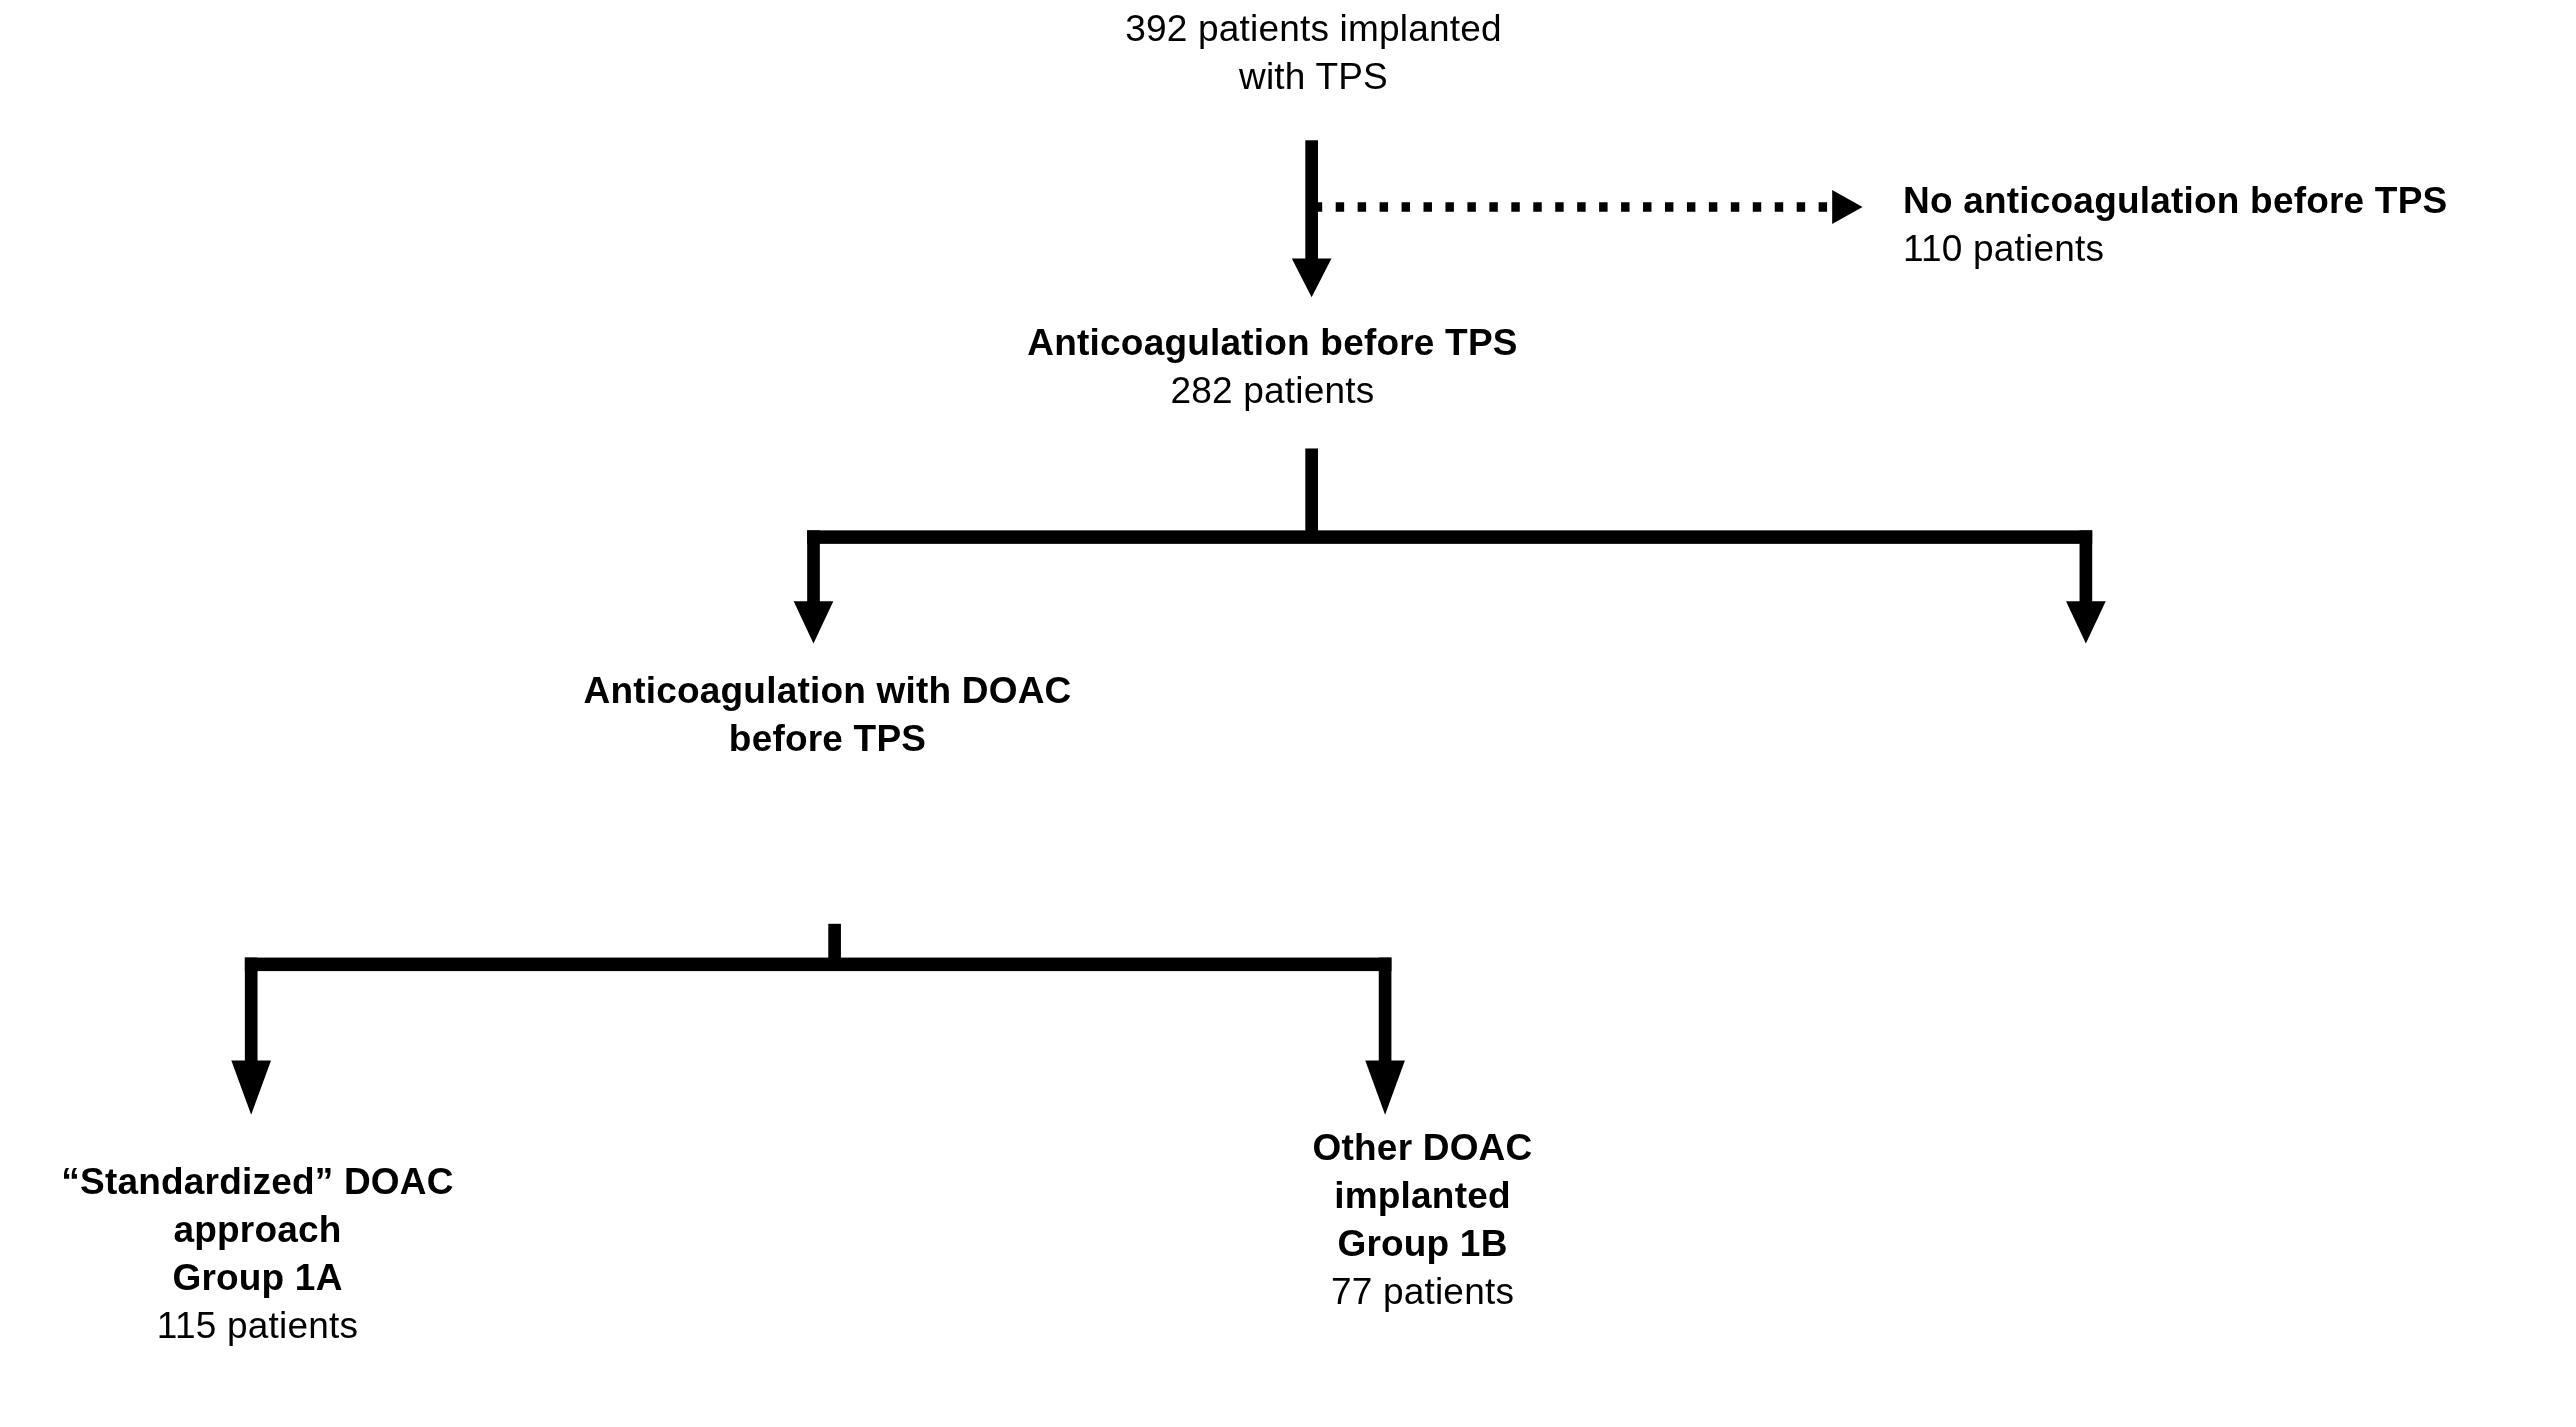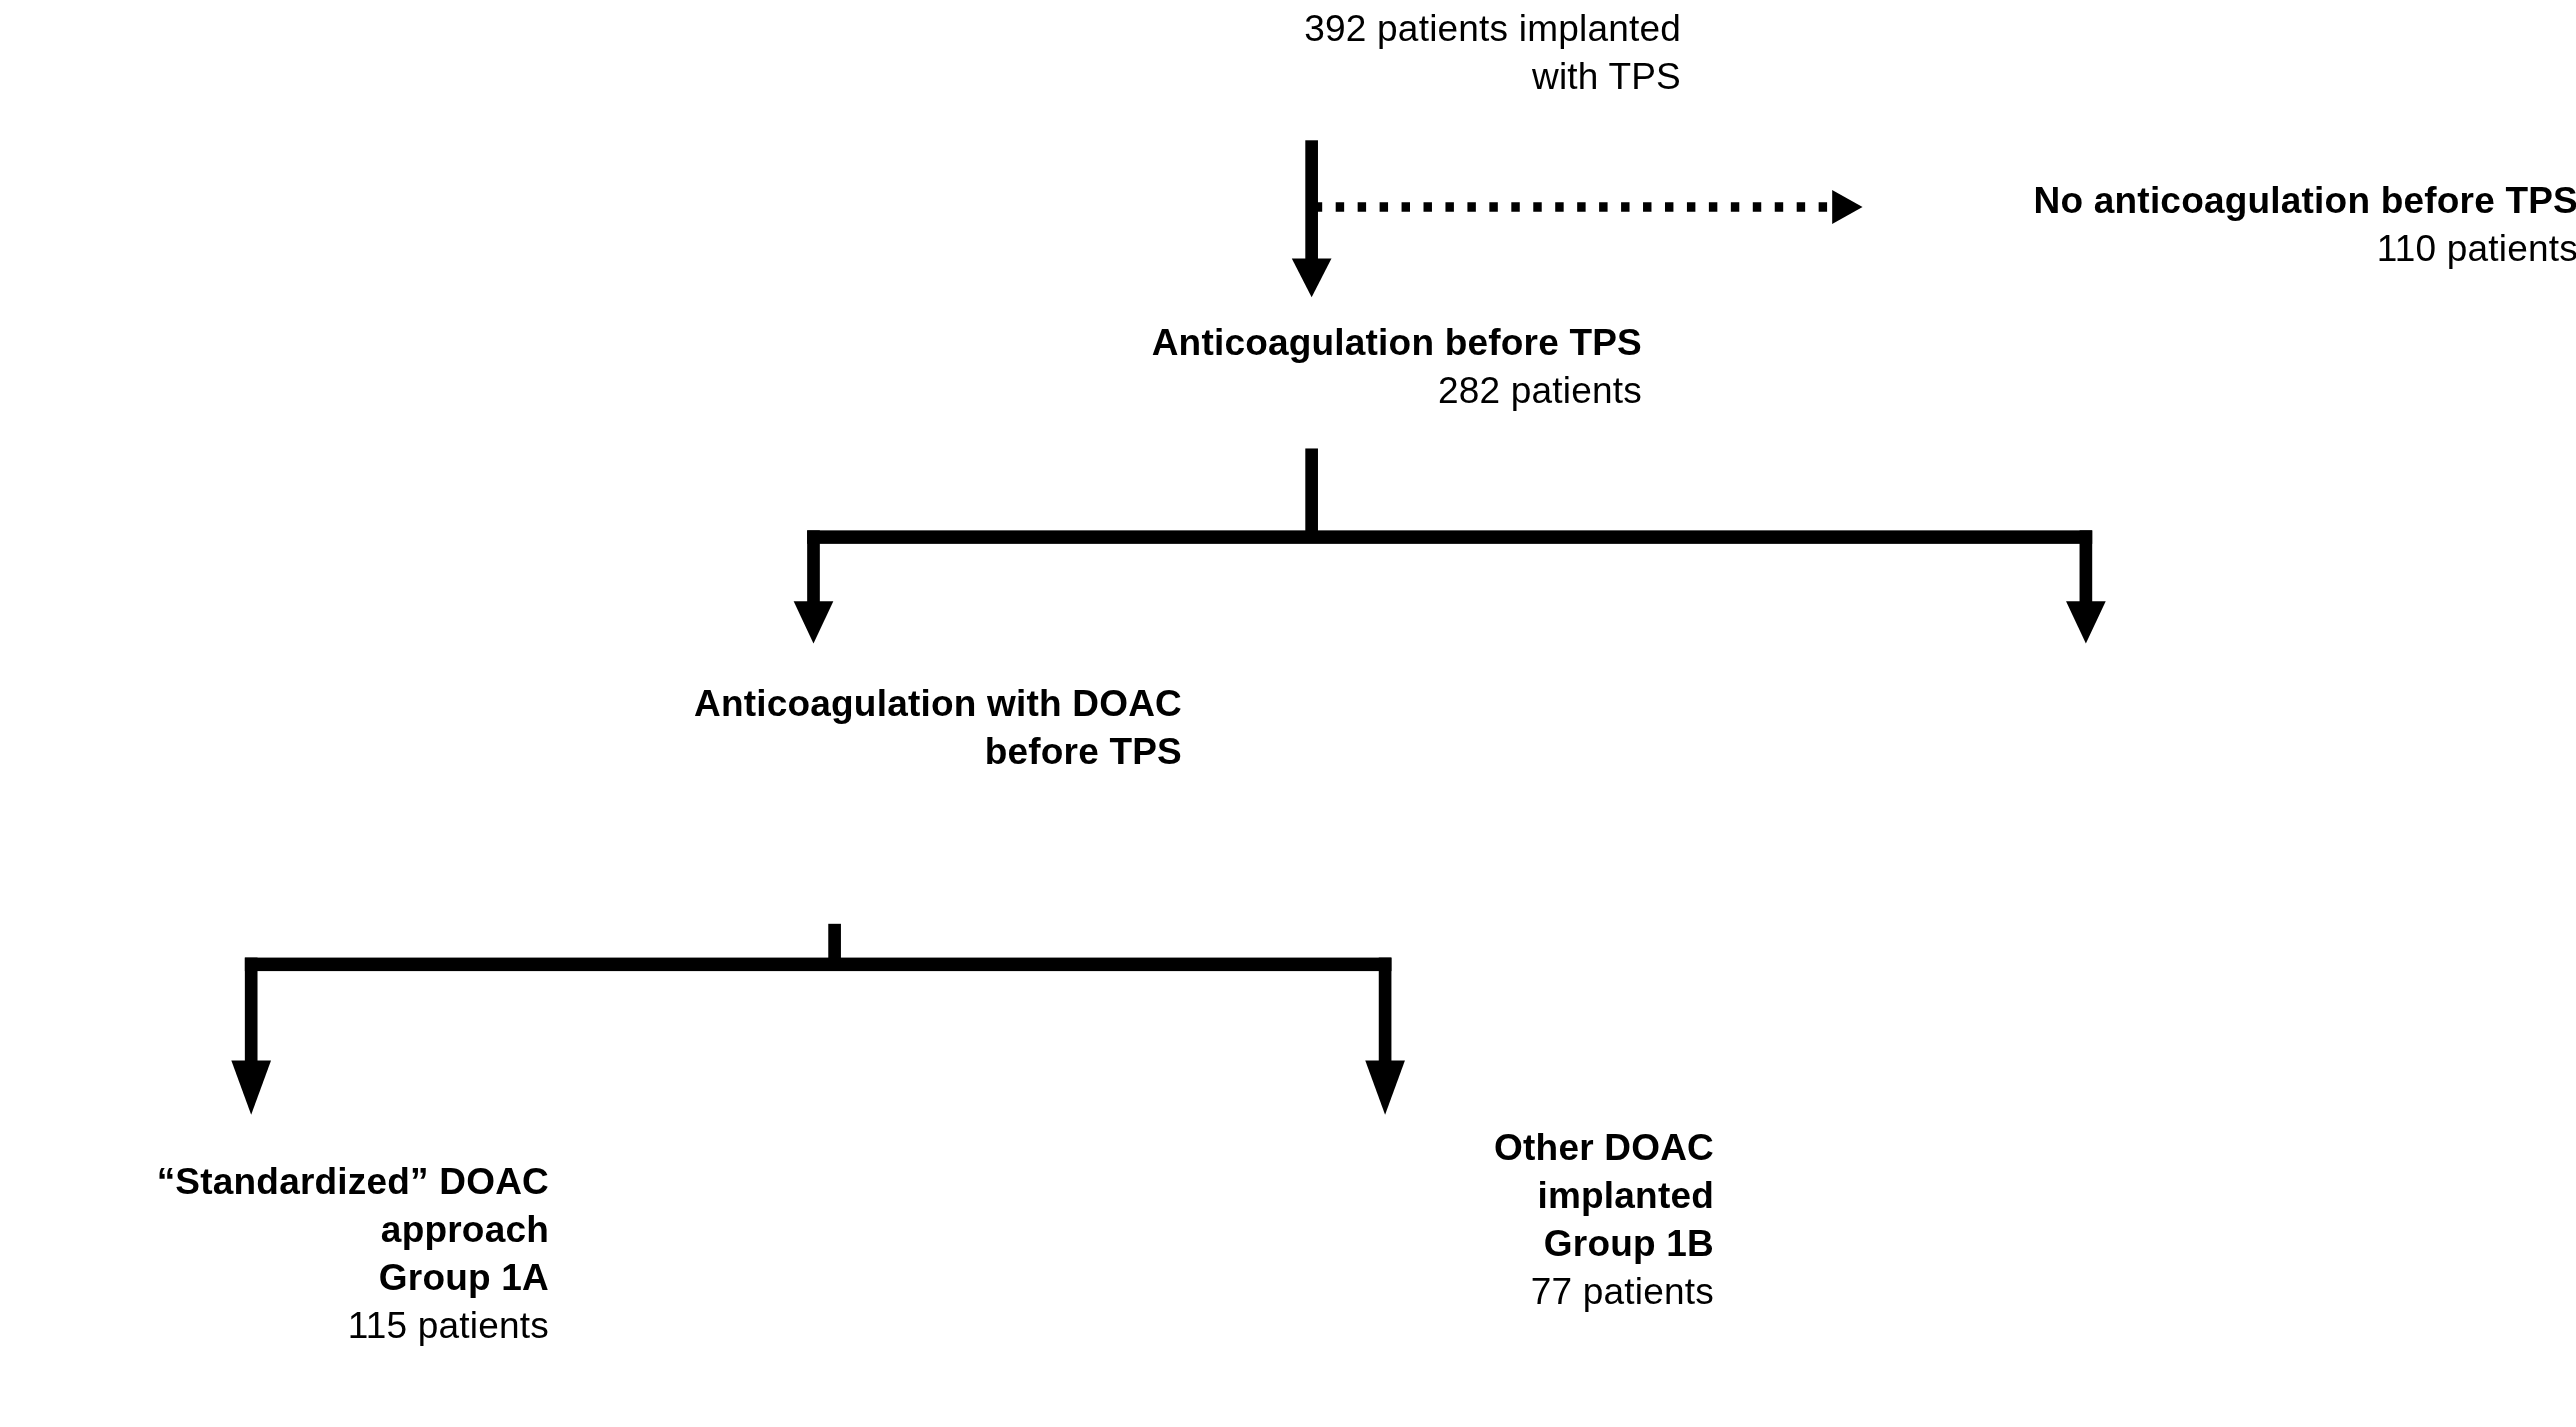--- a/index.html
+++ b/index.html
@@ -28,30 +28,29 @@
   }
   .node {
     position: absolute;
     text-align: center;
     line-height: 1.30;
     letter-spacing: 0.2px;
   }
   .node .ln {
     display: block;
     white-space: nowrap;
-    text-align: right;
   }
   .ln.b { font-weight: bold; }
   .ln.r { font-weight: normal; }
 
   
   #node-root        { left: 946px; top: 5px;    width: 735px; font-size: 37px; }
   #node-no-ac       { left: 1903px; top: 177px;  width: 675px; font-size: 37px; text-align: left; }
   #node-ac-before   { left: 903px; top: 319px;  width: 739px; font-size: 37px; }
-  #node-group1      { left: 473px;  top: 667px;  width: 709px; font-size: 37px; margin-top: 13px; }
+  #node-group1      { left: 473px;  top: 667px;  width: 709px; font-size: 37px; }
   #node-group2      { left: 1697px; top: 667px;  width: 802px; font-size: 37px; }
   #node-group1a     { left:  -34px; top: 1158px; width: 583px; font-size: 37px; }
   #node-group1b     { left: 1131px; top: 1124px; width: 583px; font-size: 37px; }
 </style>
 </head>
 <body>
 
 <div id="page">
 
   <svg id="connectors" viewBox="0 0 3051 1691" width="2576" height="1428" xmlns="http://www.w3.org/2000/svg">

